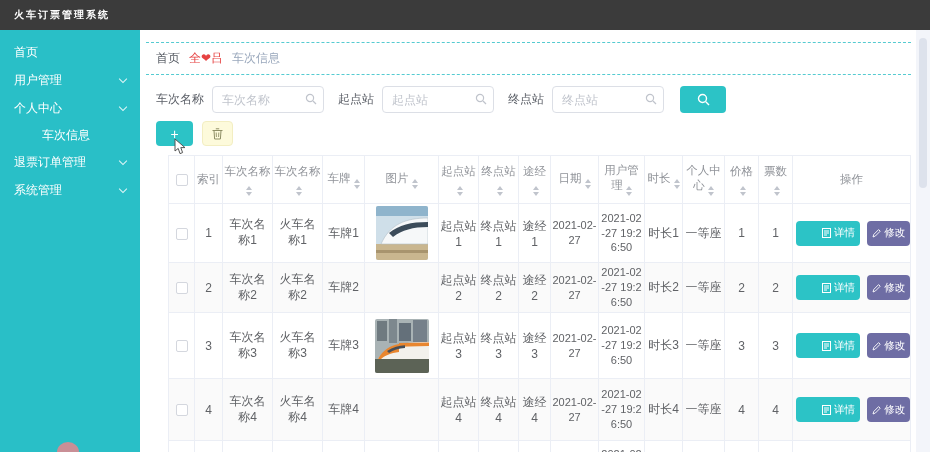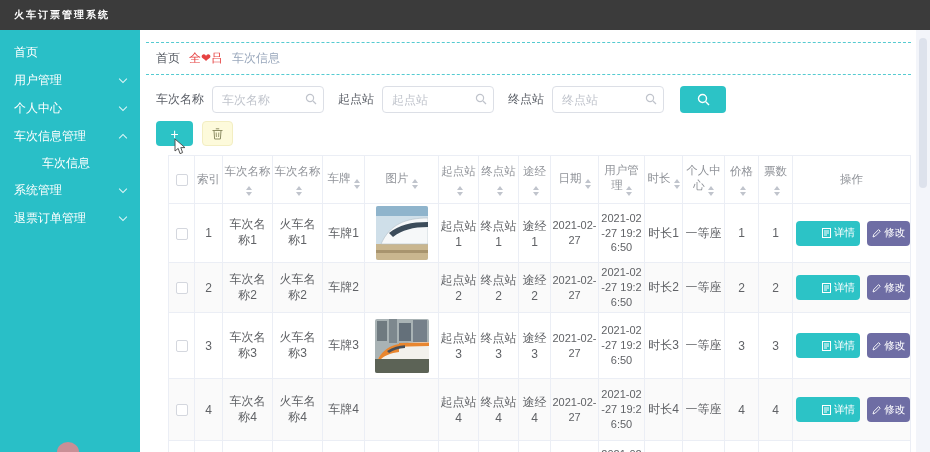--- a/index.html
+++ b/index.html
@@ -104,33 +104,29 @@
       <span>首页</span>
     </div>
     <div class="menu-item">
       <span>用户管理</span>
       <span class="chev down"></span>
     </div>
     <div class="menu-item">
       <span>个人中心</span>
       <span class="chev down"></span>
     </div>
-    <div class="menu-item">
-      <span>车次信息管理</span>
-      <span class="chev up"></span>
-    </div>
     <div class="submenu-item">
       <span>车次信息</span>
     </div>
     <div class="menu-item">
+      <span>退票订单管理</span>
+      <span class="chev down"></span>
+    </div>
+    <div class="menu-item">
       <span>系统管理</span>
-      <span class="chev down"></span>
-    </div>
-    <div class="menu-item">
-      <span>退票订单管理</span>
       <span class="chev down"></span>
     </div>
     <div class="sidebar-dot"></div>
   </aside>
 
   <main class="main">
 
     <div class="breadcrumb">
       <span class="bc-home">首页</span>
       <span class="bc-mid">全❤吕</span>

